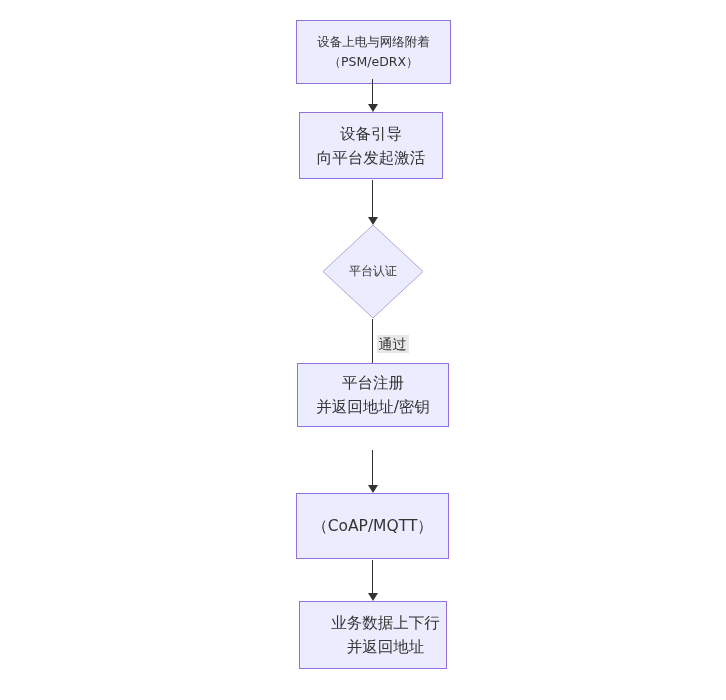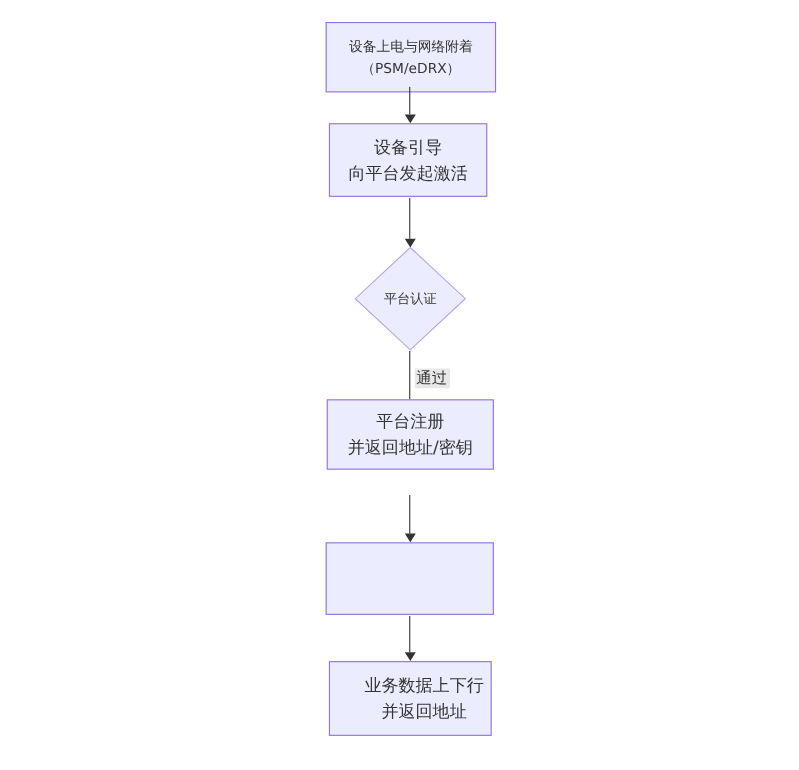--- a/index.html
+++ b/index.html
@@ -126,20 +126,21 @@
     <span>平台注册</span>
     <span>并返回地址/密钥</span>
   </div>
 
   <div class="edge" style="left:367px; top:450px; height:43px;">
     <span class="line"></span>
     <span class="arrowhead"></span>
   </div>
 
   <div class="node-rect" style="left:296px; top:493px; width:153px; height:66px;">
+    <span>（CoAP/MQTT）</span>
   </div>
 
   <div class="edge" style="left:367px; top:560px; height:41px;">
     <span class="line"></span>
     <span class="arrowhead"></span>
   </div>
 
   <div class="node-rect" style="left:299px; top:601px; width:148px; height:68px;padding-left:25px;">
     <span>业务数据上下行</span>
     <span>并返回地址</span>

